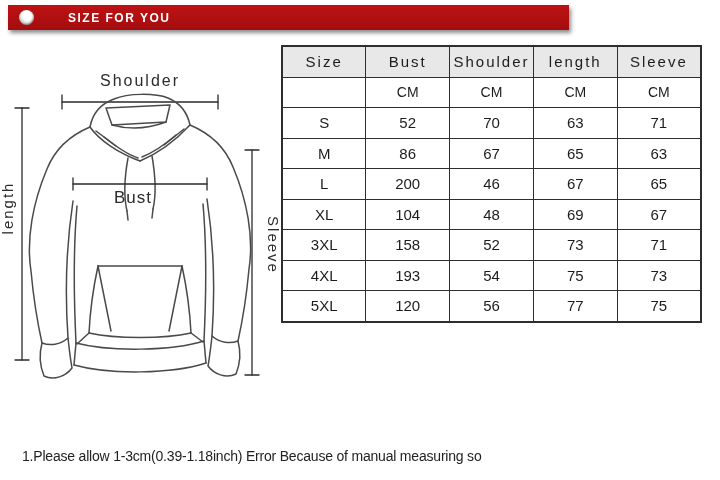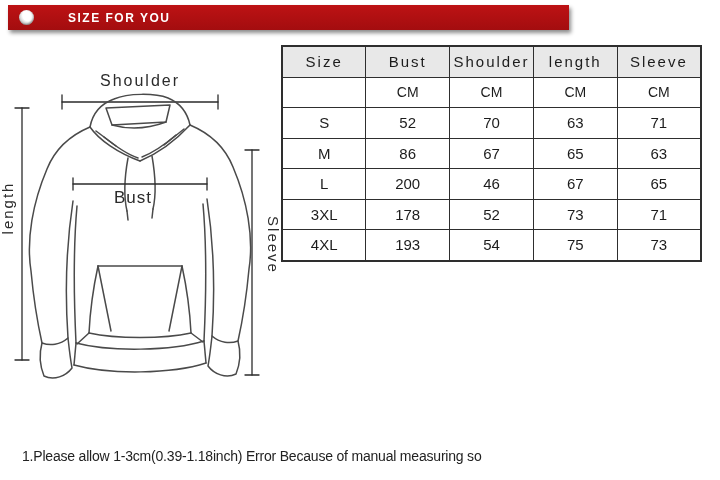--- a/index.html
+++ b/index.html
@@ -171,33 +171,47 @@
       <td>63</td>
     </tr>
     <tr>
       <td>L</td>
       <td>200</td>
       <td>46</td>
       <td>67</td>
       <td>65</td>
     </tr>
     <tr>
+      <td>XL</td>
+      <td>104</td>
+      <td>48</td>
+      <td>69</td>
+      <td>67</td>
+    </tr>
+    <tr>
       <td>3XL</td>
-      <td>178</td>
+      <td>158</td>
       <td>52</td>
       <td>73</td>
       <td>71</td>
     </tr>
     <tr>
       <td>4XL</td>
       <td>193</td>
       <td>54</td>
       <td>75</td>
       <td>73</td>
     </tr>
+    <tr>
+      <td>5XL</td>
+      <td>120</td>
+      <td>56</td>
+      <td>77</td>
+      <td>75</td>
+    </tr>
   </tbody>
 </table>
 
 <div class="notes">
   <div>1.Please allow 1-3cm(0.39-1.18inch) Error Because of manual measuring so</div>
   
   
 </div>
 
 </body></html>

